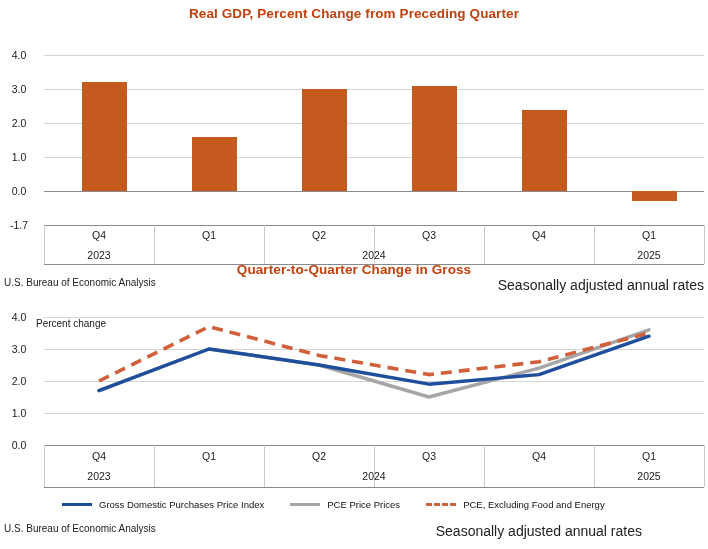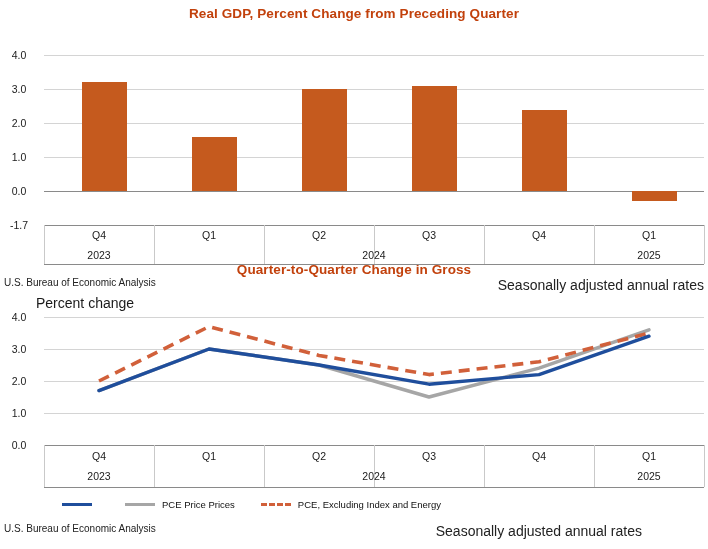--- a/index.html
+++ b/index.html
@@ -85,22 +85,23 @@
     font-size: 14px;
     color: #222;
     text-align: left;
   }
   
   #price-chart {
     height: 287px;
   }
   .axis-caption {
     position: absolute;
-    font-size: 14px;
-    color: #1a1a1a;
+    font-size: 10px;
+    color: #1a1a1a;
+    margin-top: 23px;
   }
   .legend {
     position: absolute;
     display: flex;
     align-items: center;
     font-size: 9.5px;
     color: #111;
   }
   .legend-item {
     display: flex;
@@ -222,27 +223,28 @@
     <div class="cat-label" style="left:484px; top:173px; width:110px;">Q4</div>
     <div class="cat-label" style="left:594px; top:173px; width:110px;">Q1</div>
 
     <div class="year-label" style="left:44px;  top:193px; width:110px;">2023</div>
     <div class="year-label" style="left:264px; top:193px; width:220px;">2024</div>
     <div class="year-label" style="left:594px; top:193px; width:110px;">2025</div>
 
     <div class="legend" style="left:62px; top:222px;">
       <div class="legend-item">
         <span class="swatch solid" style="color:#1f4e9c;"></span>
+        <span>Gross Domestic Purchases Price Index</span>
       </div>
       <div class="legend-item">
         <span class="swatch solid" style="color:#a6a6a6;"></span>
         <span>PCE Price Prices</span>
       </div>
       <div class="legend-item">
         <span class="swatch dashed" style="color:#d1603a;"></span>
-        <span>PCE, Excluding Index and Energy</span>
+        <span>PCE, Excluding Food and Energy</span>
       </div>
     </div>
 
     <div class="footnote-left" style="left:4px;  top:246px;">U.S. Bureau of Economic Analysis</div>
     <div class="footnote-right" style="right:66px; top:246px;">Seasonally adjusted annual rates</div>
   </div>
 </div>
 
 </body></html>

